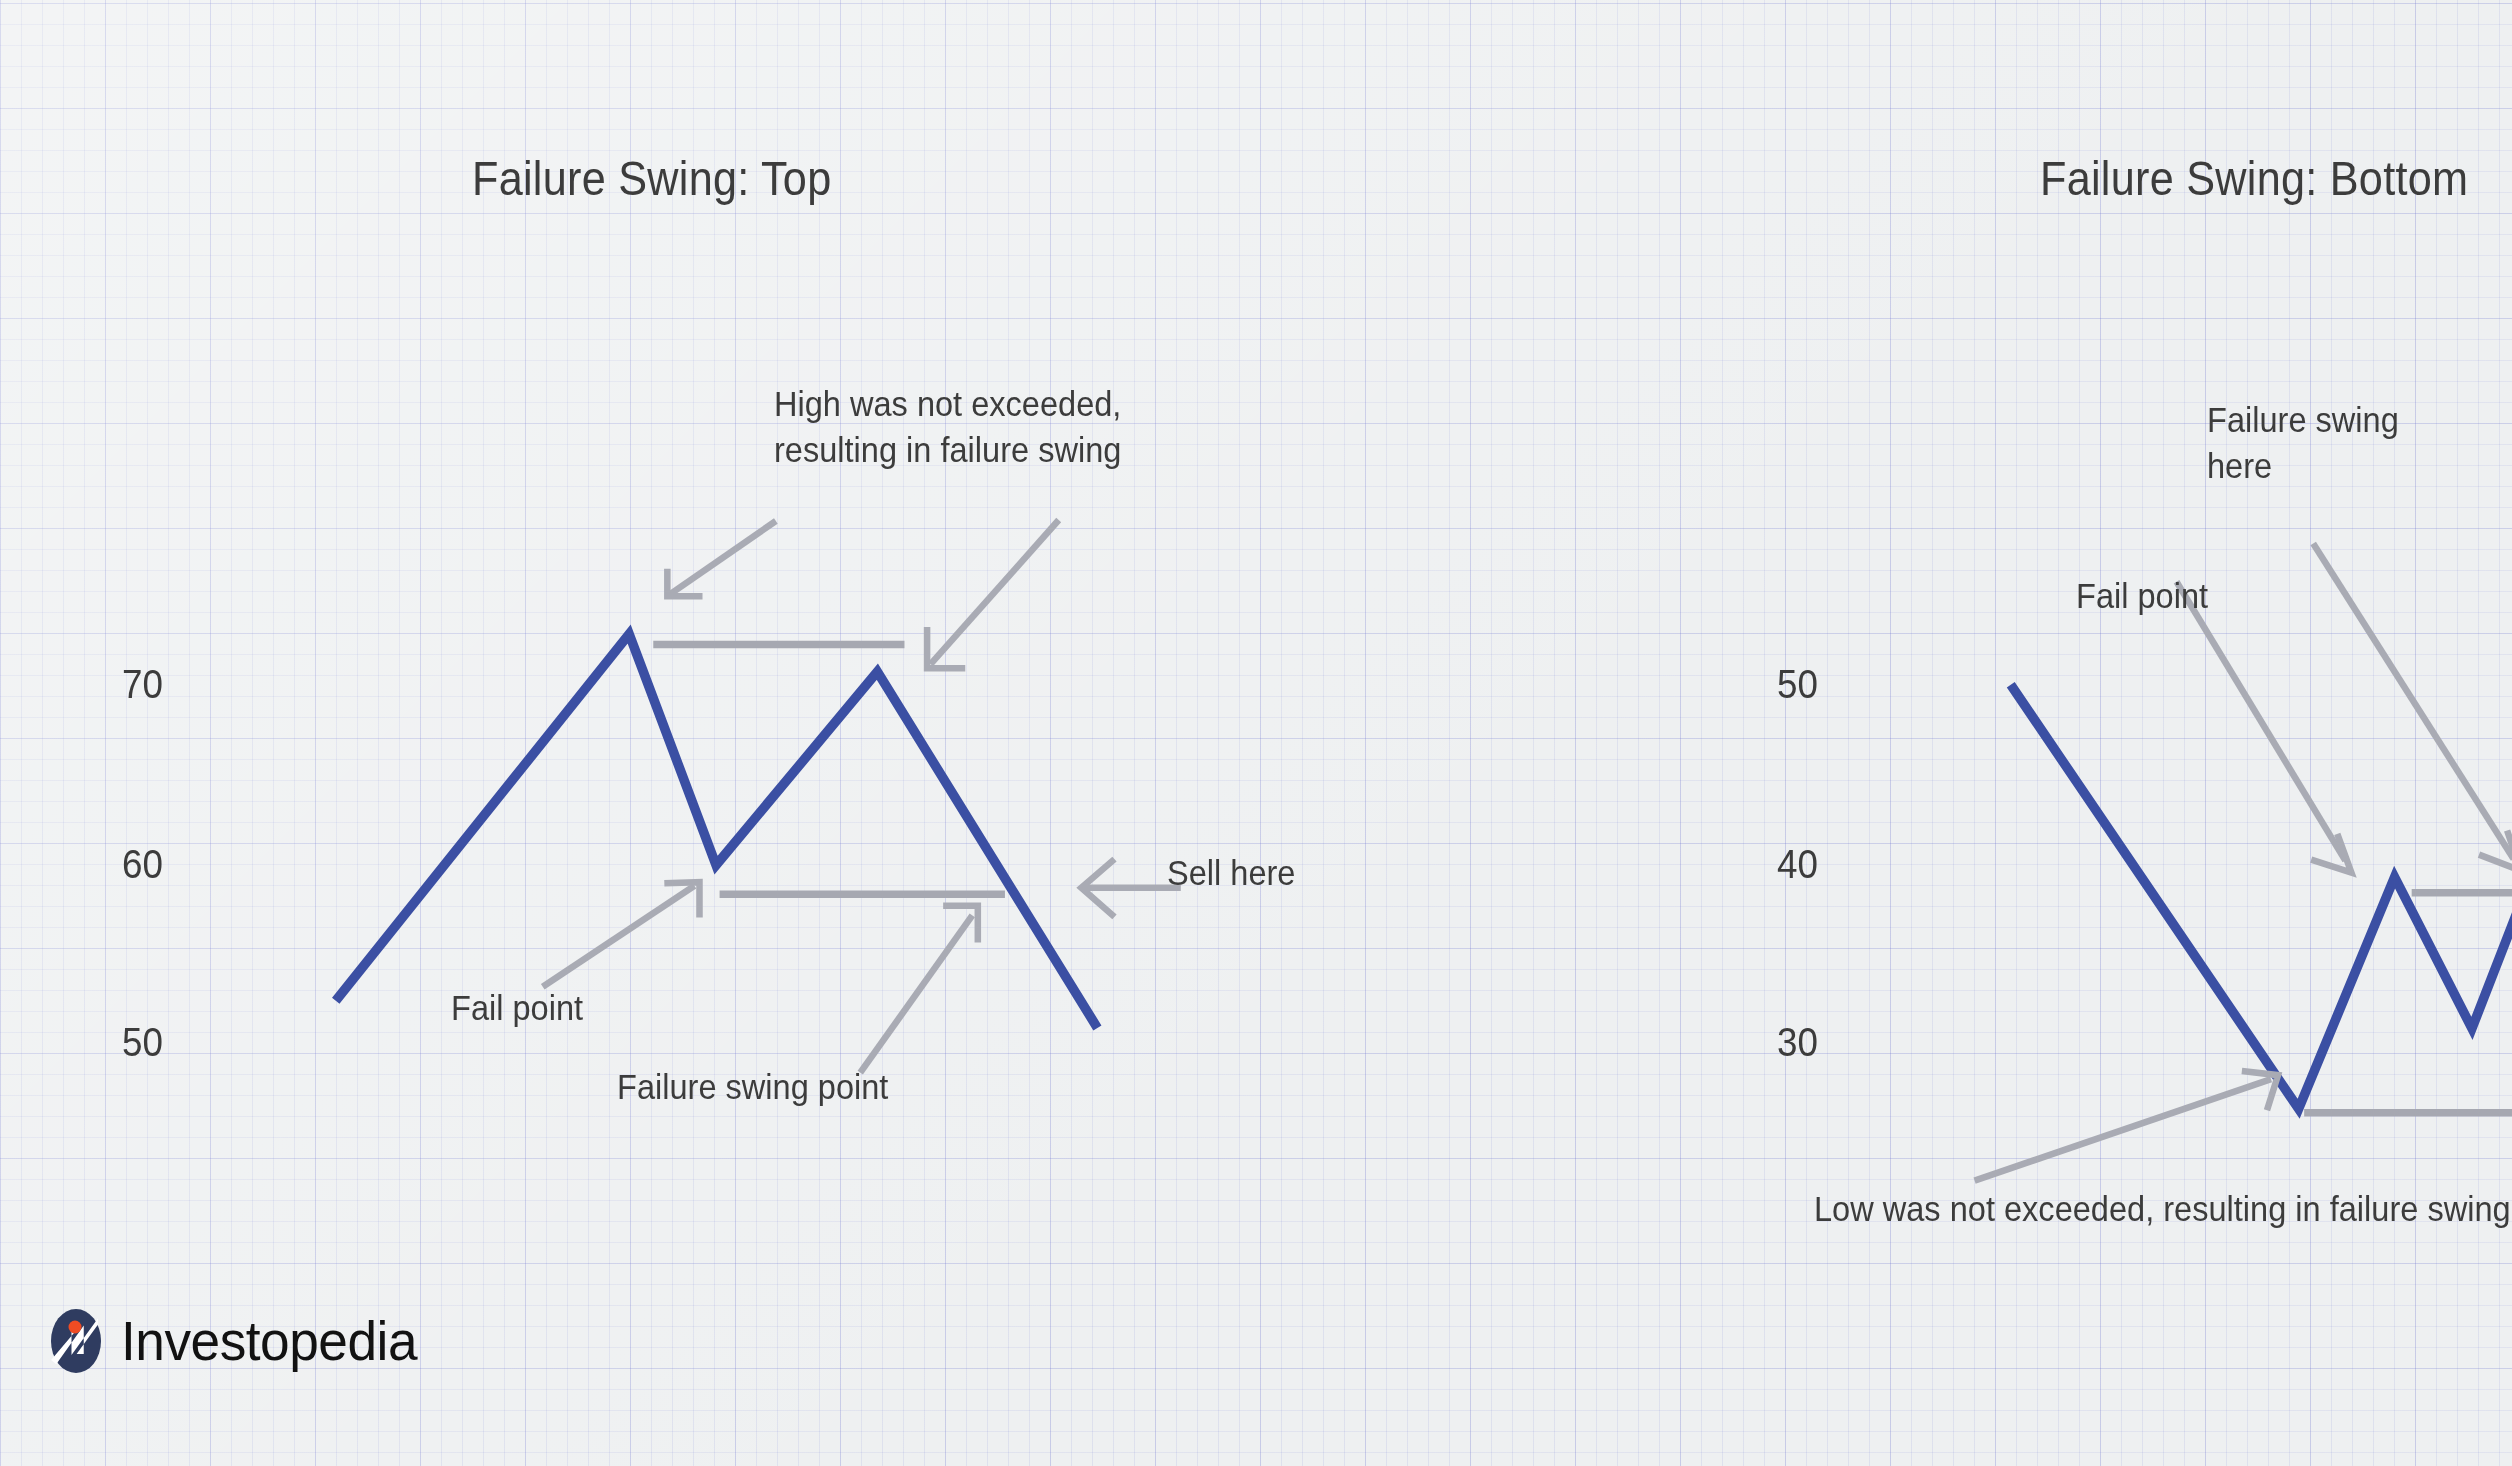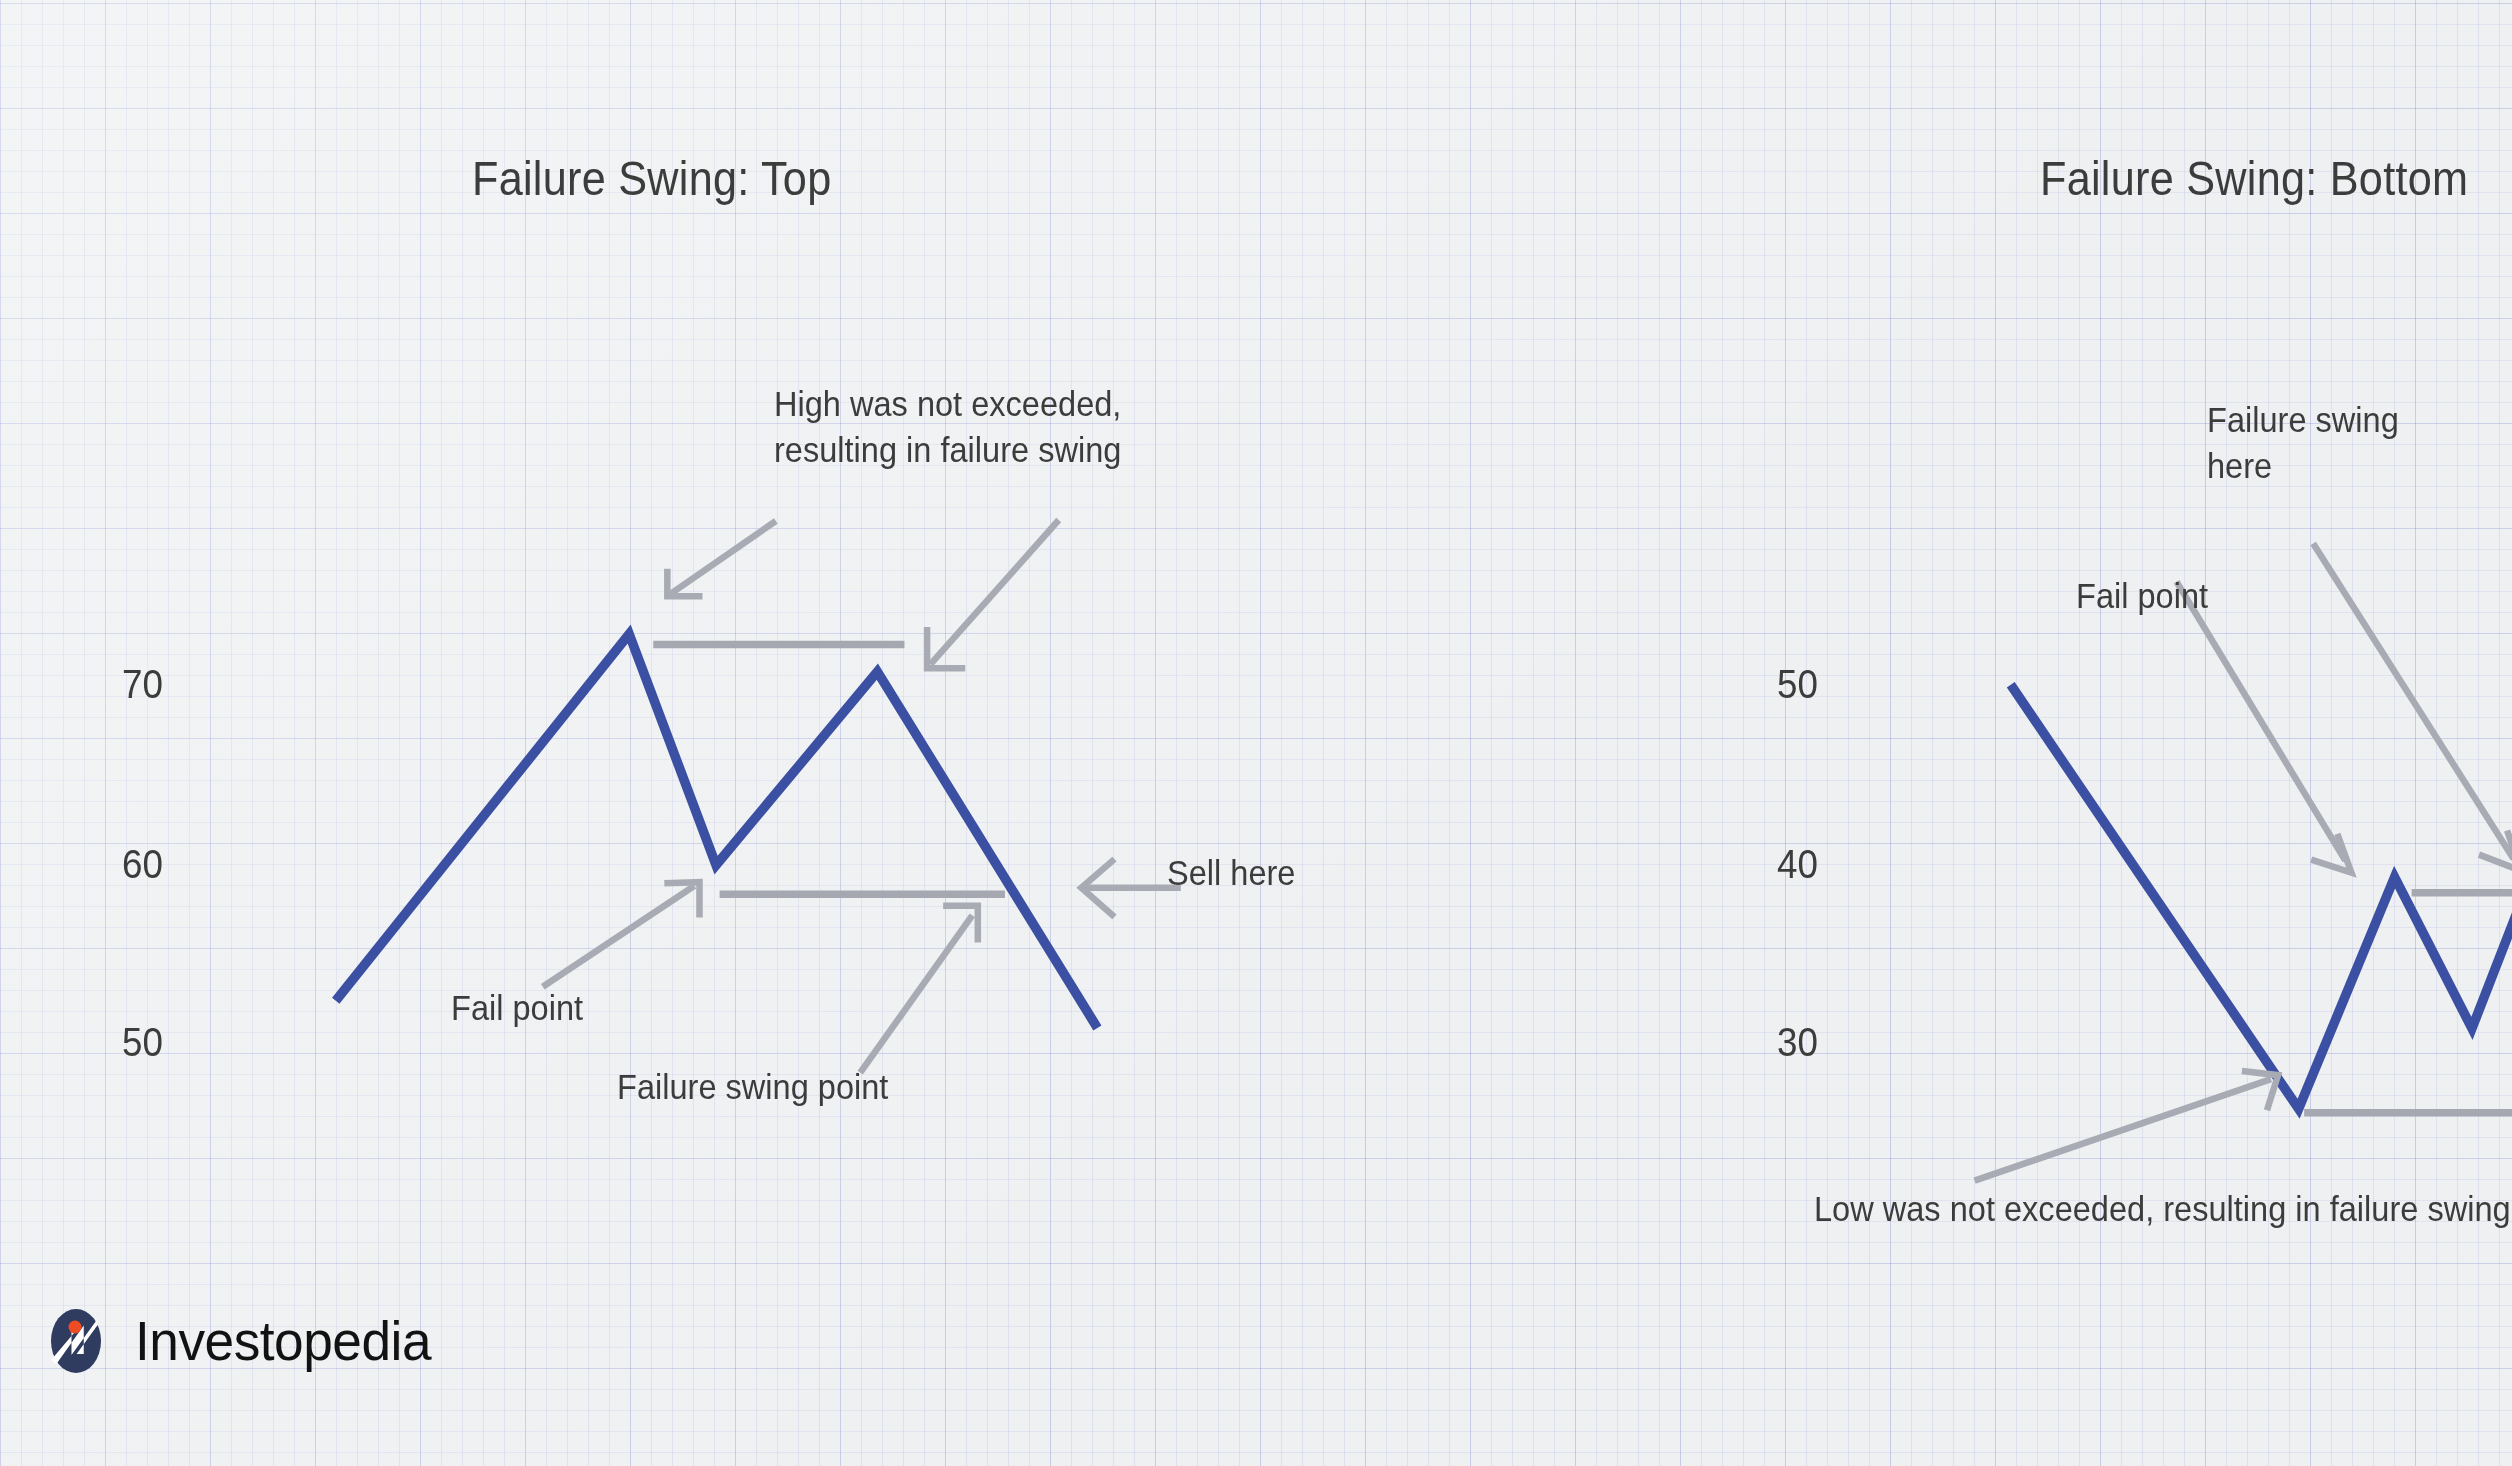--- a/index.html
+++ b/index.html
@@ -61,21 +61,21 @@
     font-size:35px;
     line-height:1.30;
     color:#3c3c3c;
     white-space:pre;
     transform:scaleX(.93);
     transform-origin:left top;
   }
   svg.layer{position:absolute;left:0;top:0;width:3078px;height:1466px;overflow:visible;}
 
   
-  #logo{position:absolute;left:48px;top:1308px;display:flex;align-items:center;gap:31px;}
+  #logo{position:absolute;left:48px;top:1308px;display:flex;align-items:center;gap:17px;}
   #logo .mark{width:56px;height:66px;position:relative;}
   #logo .word{
     font-family:"Liberation Sans Narrow","Liberation Sans",sans-serif;
     font-size:56px;color:#121212;letter-spacing:-0.5px;line-height:1;
     transform:scaleX(.95);transform-origin:left center;
   }
 </style>
 </head>
 <body>
 

